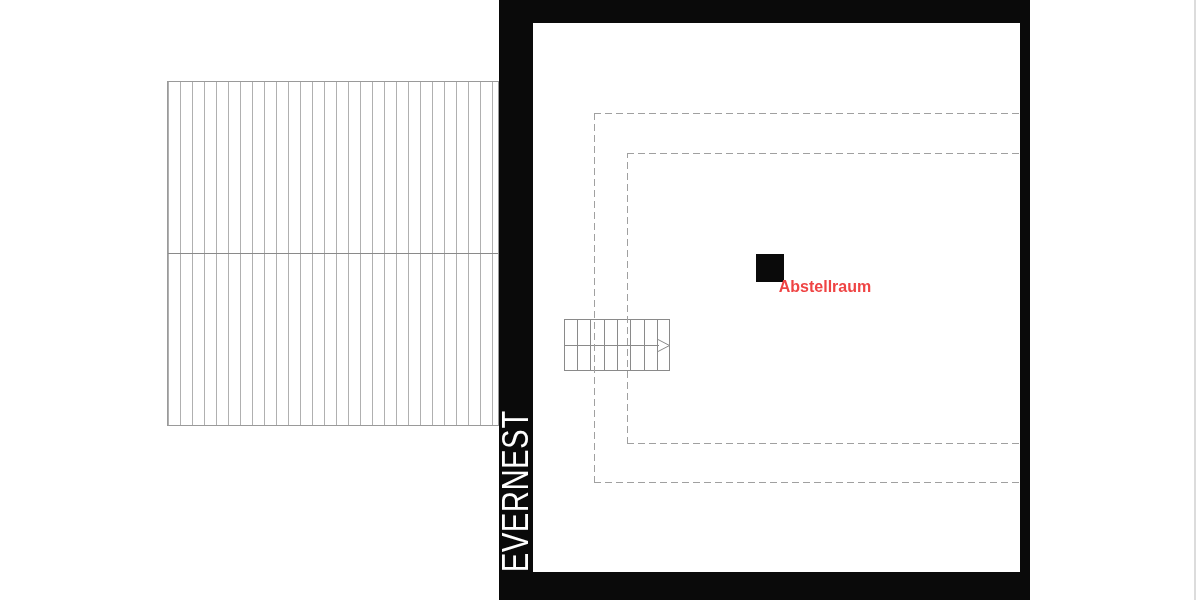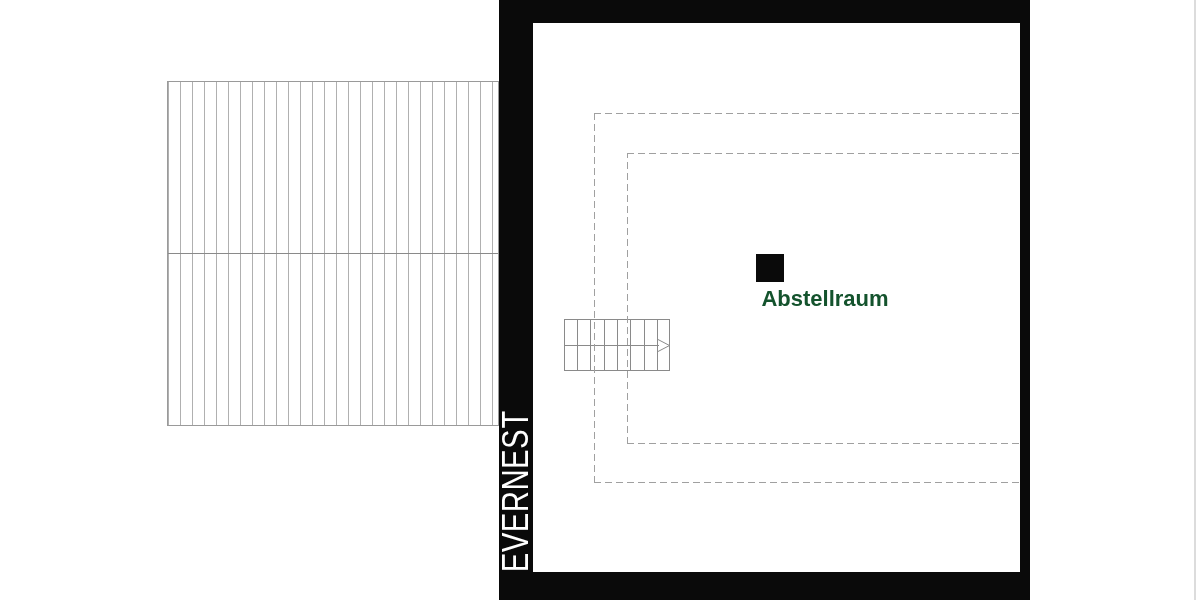--- a/index.html
+++ b/index.html
@@ -47,22 +47,22 @@
   .d-in-top{left:94px;top:130px;width:393px;}
   .d-in-bottom{left:94px;top:420px;width:393px;}
   .d-in-left{left:94px;top:130px;height:291px;}
 
   
   .stairs{position:absolute;left:31px;top:296px;width:107px;height:52px;}
 
   
   .room-marker{position:absolute;left:223px;top:231px;width:28px;height:28px;background:#0a0a0a;}
   .room-label{
-    position:absolute;left:212px;top:265px;width:160px;text-align:center;
-    font-size:22px;font-weight:bold;color:#14532d;line-height:22px;
+    position:absolute;left:212px;top:253px;width:160px;text-align:center;
+    font-size:16px;font-weight:bold;color:#ef4444;line-height:22px;
   }
 
   
   .page-edge{position:absolute;left:1194px;top:0;width:2px;height:600px;background:#dcdcdc;}
 </style>
 </head>
 <body>
 
 <div class="canvas">
 

